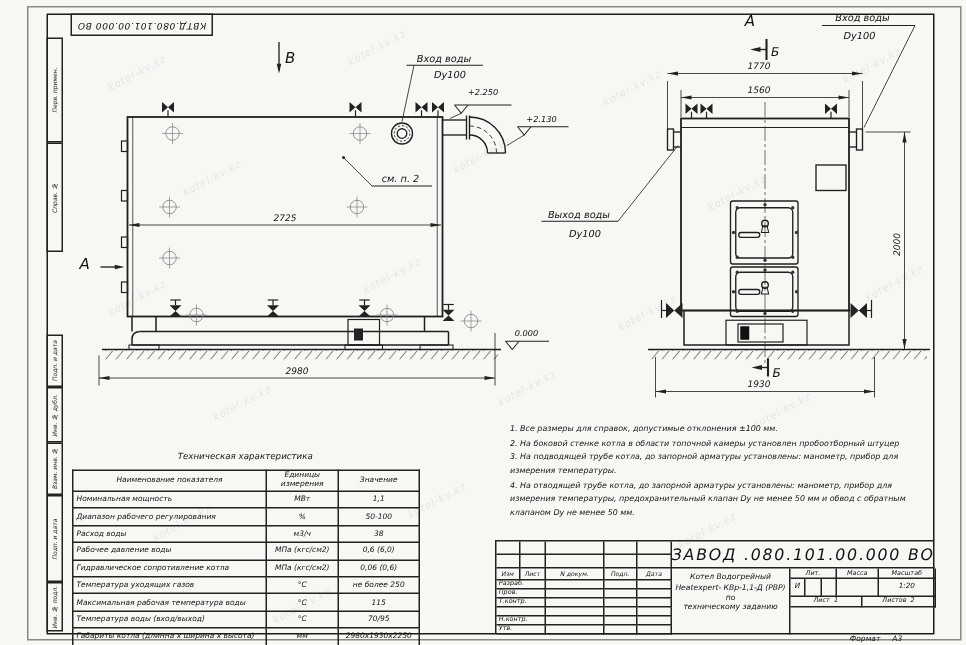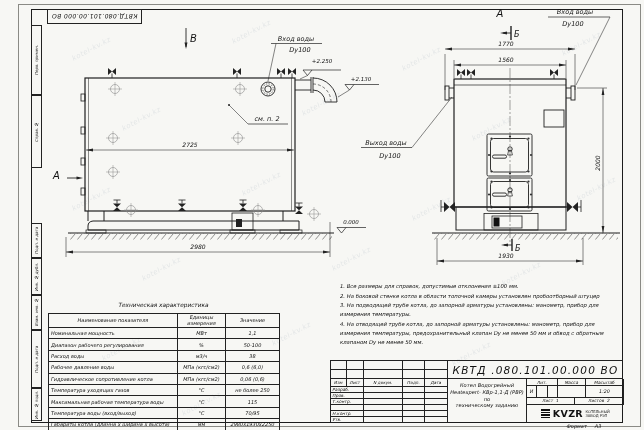--- a/index.html
+++ b/index.html
@@ -471,21 +471,21 @@
         <div class="cell"></div>
       <div class="cell lab">Н.контр.</div>
         <div class="cell"></div>
         <div class="cell"></div>
         <div class="cell"></div>
       <div class="cell lab">Утв.</div>
         <div class="cell"></div>
         <div class="cell"></div>
         <div class="cell"></div>
     </div>
-    <div class="tb-doc">КВТД .080.101.00.000  ВО</div>
+    <div class="tb-doc">ЗАВОД .080.101.00.000  ВО</div>
     <div class="tb-name">
       <div>Котел Водогрейный</div>
       <div>Heatexpert- КВр-1,1-Д (РВР) по</div>
       <div>техническому заданию</div>
     </div>
     <div class="tb-right">
       <div class="lms-h">
         <div class="cell ctr">Лит.</div>
         <div class="cell ctr">Масса</div>
         <div class="cell ctr">Масштаб</div>
@@ -500,28 +500,20 @@
       <div class="sh-row">
         <div class="cell ctr">
           <span>Лист</span>&nbsp;&nbsp;
           <span>1</span>
         </div>
         <div class="cell ctr">
           <span>Листов</span>&nbsp;&nbsp;
           <span>2</span>
         </div>
       </div>
-      <div class="logo-row">
-        <div class="logo-mark"></div>
-        <div class="logo-txt">KVZR</div>
-        <div class="logo-sub">
-          <div>КОТЕЛЬНЫЙ</div>
-          <div>ЗАВОД РЭП</div>
-        </div>
-      </div>
     </div>
   </div>
 
   <div class="abs format-strip">
     <span>Формат</span>
     <span>А3</span>
   </div>
 
 </div>
 

